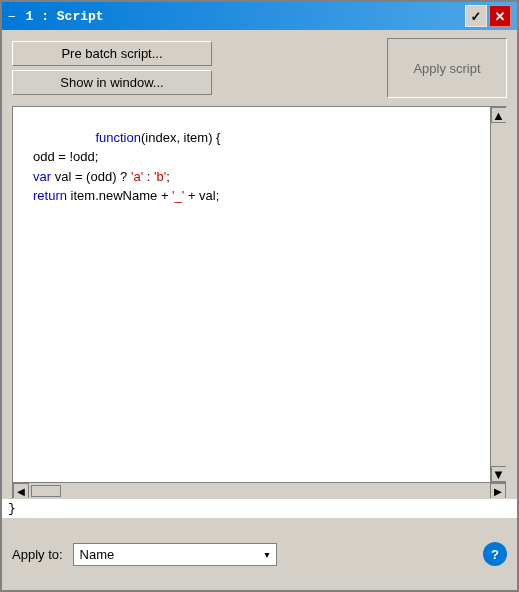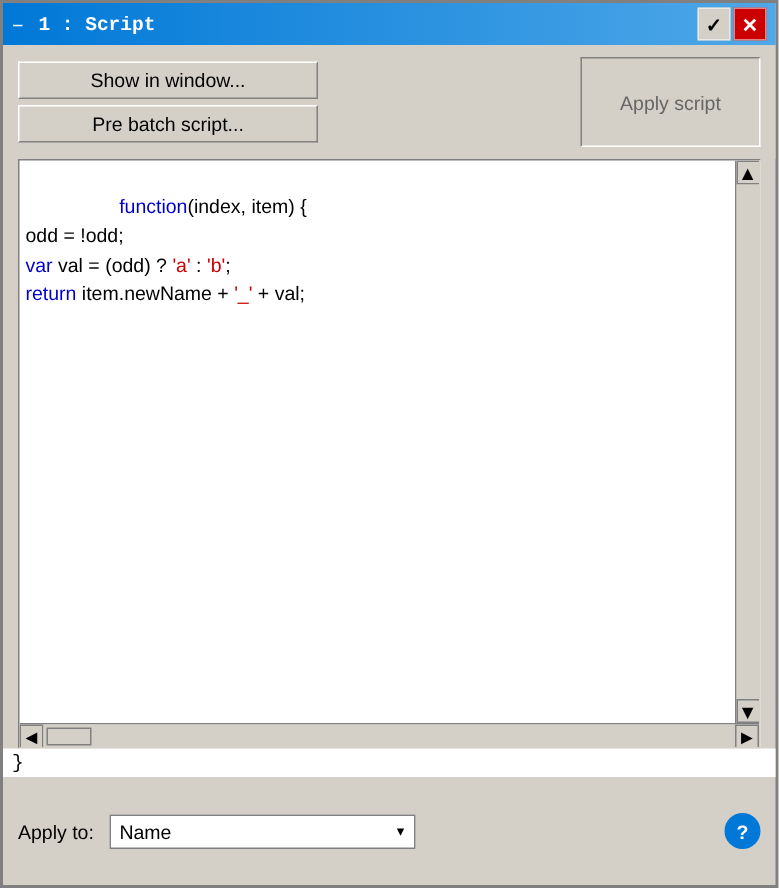--- a/index.html
+++ b/index.html
@@ -139,21 +139,21 @@
     }
 
     .code-scroll-area {
       flex: 1;
       display: flex;
       overflow: hidden;
     }
 
     .code-content {
       flex: 1;
-      padding: 4px 4px;
+      padding: 4px 20px;
       font-family: 'Courier New', monospace;
       font-size: 13px;
       overflow: hidden;
       white-space: pre;
       line-height: 1.4;
     }
 
     .vertical-scrollbar {
       width: 16px;
       background: #d4d0c8;
@@ -290,22 +290,22 @@
         <span>✓</span>
       </div>
       <div class="title-btn title-btn-close">
         <span>✕</span>
       </div>
     </div>
   </div>
 
   <div class="toolbar">
     <div class="toolbar-left">
+      <button class="win-button">Pre batch script...</button>
       <button class="win-button">Show in window...</button>
-      <button class="win-button">Pre batch script...</button>
     </div>
     <button class="apply-script-btn">Apply script</button>
   </div>
 
   <div class="code-area-container">
     <div class="code-scroll-area">
       <div class="code-content">
         <span><span class="kw-blue">function</span><span class="kw-black">(index, item) {</span></span>
 <span><span class="kw-black">odd = !odd;</span></span>
 <span><span class="kw-blue">var</span><span class="kw-black"> val = (odd) ? </span><span class="kw-red">'a'</span><span class="kw-black"> : </span><span class="kw-red">'b'</span><span class="kw-black">;</span></span>

